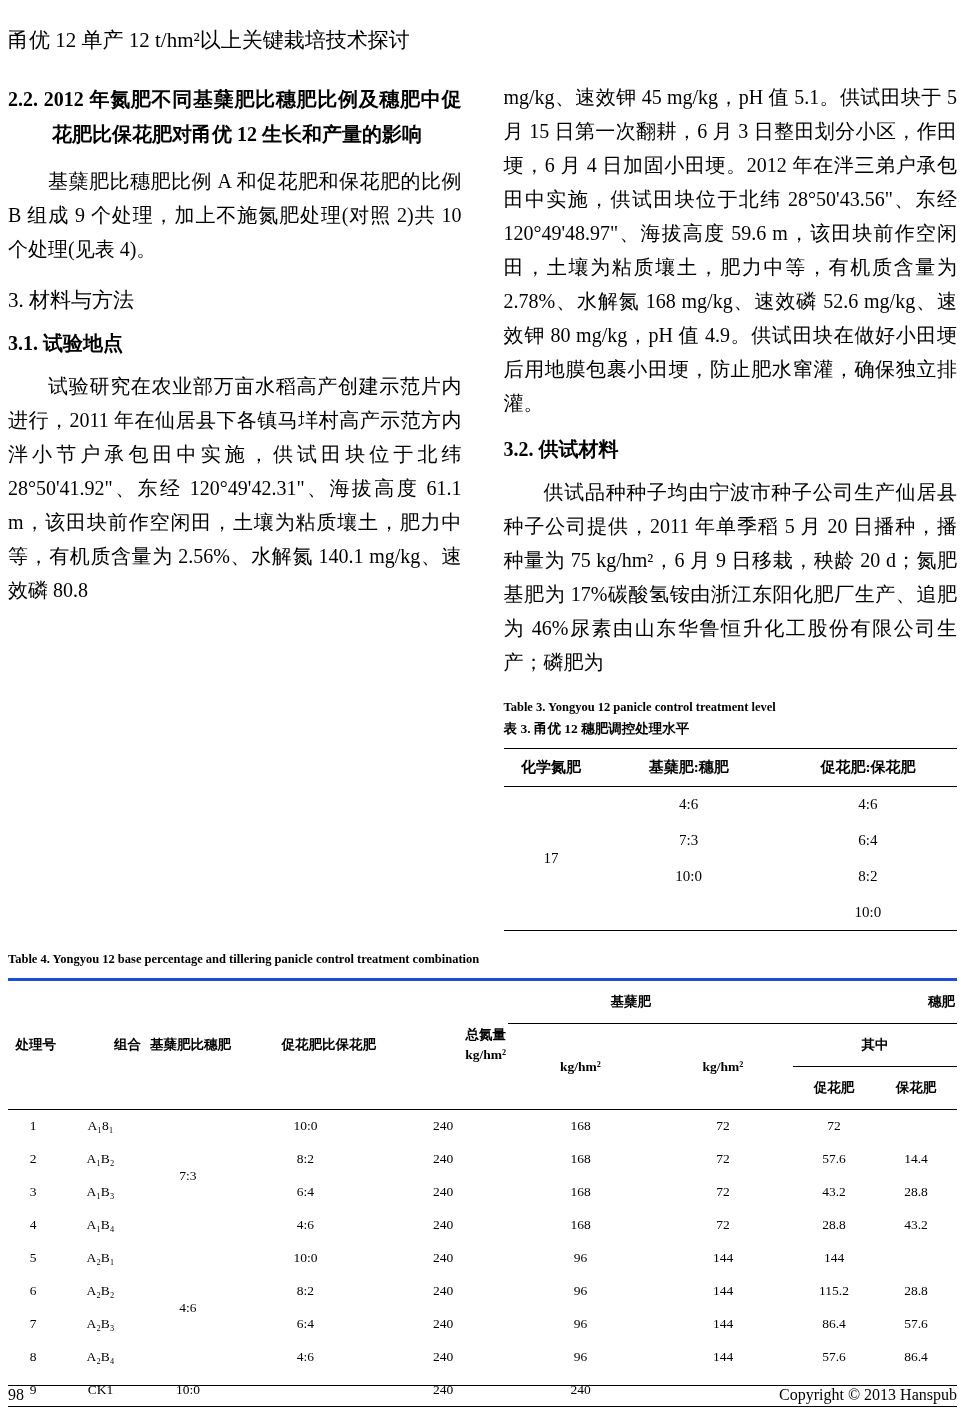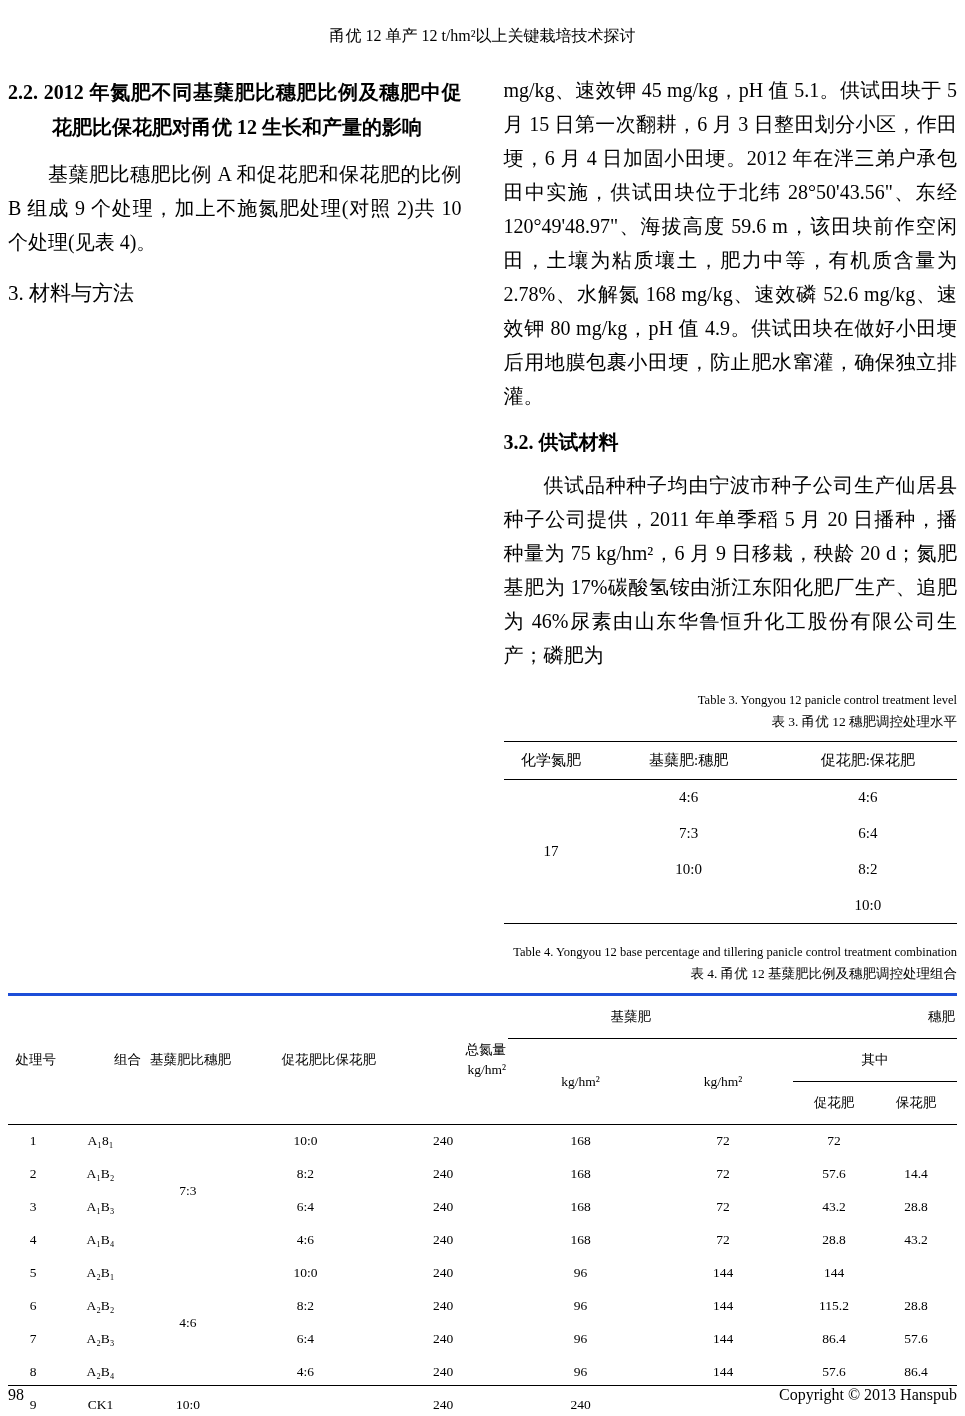--- a/index.html
+++ b/index.html
@@ -4,42 +4,42 @@
 <style>
   * { margin:0; padding:0; box-sizing:border-box; }
   html,body { background:#ffffff; }
   body {
     width:965px; height:1416px;
     font-family:"Liberation Serif","DejaVu Serif",serif;
     color:#000; position:relative; overflow:hidden;
   }
   .page { width:965px; height:1416px; padding:26px 8px 0 8px; position:relative; }
 
-  .page-header { text-align:center; font-size:16px; margin-bottom:26px; }
+  .page-header { text-align:left; font-size:21px; margin-bottom:26px; }
 
   .columns { display:flex; gap:42px; align-items:flex-start; }
   .col { flex:1; min-width:0; }
 
   .h-sub {
     font-size:20px; font-weight:bold; line-height:35px;
     padding-left:44px; text-indent:-44px; text-align:justify;
     margin:2px 0 12px 0;
   }
   .h-main { font-size:21px; font-weight:normal; margin:20px 0 14px 0; }
   .h-sub2 { font-size:20px; font-weight:bold; margin:16px 0 12px 0; }
 
   .body { font-size:20px; line-height:34px; text-align:justify; }
   .indent { text-indent:2em; }
 
-  .caption { text-align:right; font-weight:normal; margin:18px 0 8px 0; }
+  .caption { text-align:left; font-weight:bold; margin:18px 0 8px 0; }
   .caption-en { font-size:12.5px; line-height:21px; }
   .caption-zh { font-size:13.5px; line-height:22px; }
 
   table { border-collapse:collapse; width:100%; table-layout:fixed; }
-  th { font-weight:normal; }
+  th { font-weight:bold; }
   th,td { text-align:center; vertical-align:middle; }
 
   
   .t3 { font-size:15px; }
   .t3 thead th { border-top:1px solid #000; border-bottom:1px solid #000; padding:9px 0; }
   .t3 tbody td { height:36px; }
   .t3 tbody tr:last-child td, .t3 tbody td[rowspan] { border-bottom:1px solid #000; }
 
   
   .t4 { font-size:13.5px; margin-top:2px; }
@@ -63,20 +63,22 @@
   <div class="page-header">
     <span>甬优 12 单产 12 t/hm²以上关键栽培技术探讨</span>
   </div>
 
   <div class="columns">
 
     <div class="col">
       <h2 class="h-sub">2.2. 2012 年氮肥不同基蘖肥比穗肥比例及穗肥中促花肥比保花肥对甬优 12 生长和产量的影响</h2>
       <p class="body indent">基蘖肥比穗肥比例 A 和促花肥和保花肥的比例 B 组成 9 个处理，加上不施氮肥处理(对照 2)共 10 个处理(见表 4)。</p>
       <h1 class="h-main">3. 材料与方法</h1>
+      <h2 class="h-sub2">3.1. 试验地点</h2>
+      <p class="body indent">试验研究在农业部万亩水稻高产创建示范片内进行，2011 年在仙居县下各镇马垟村高产示范方内泮小节户承包田中实施，供试田块位于北纬 28°50'41.92"、东经 120°49'42.31"、海拔高度 61.1 m，该田块前作空闲田，土壤为粘质壤土，肥力中等，有机质含量为 2.56%、水解氮 140.1 mg/kg、速效磷 80.8</p>
     </div>
 
     <div class="col">
       <p class="body">mg/kg、速效钾 45 mg/kg，pH 值 5.1。供试田块于 5 月 15 日第一次翻耕，6 月 3 日整田划分小区，作田埂，6 月 4 日加固小田埂。2012 年在泮三弟户承包田中实施，供试田块位于北纬 28°50'43.56"、东经 120°49'48.97"、海拔高度 59.6 m，该田块前作空闲田，土壤为粘质壤土，肥力中等，有机质含量为 2.78%、水解氮 168 mg/kg、速效磷 52.6 mg/kg、速效钾 80 mg/kg，pH 值 4.9。供试田块在做好小田埂后用地膜包裹小田埂，防止肥水窜灌，确保独立排灌。</p>
       <h2 class="h-sub2">3.2. 供试材料</h2>
       <p class="body indent">供试品种种子均由宁波市种子公司生产仙居县种子公司提供，2011 年单季稻 5 月 20 日播种，播种量为 75 kg/hm²，6 月 9 日移栽，秧龄 20 d；氮肥基肥为 17%碳酸氢铵由浙江东阳化肥厂生产、追肥为 46%尿素由山东华鲁恒升化工股份有限公司生产；磷肥为</p>
 
       <div class="caption">
         <div class="caption-en">Table 3. Yongyou 12 panicle control treatment level</div>
         <div class="caption-zh">表 3.  甬优 12 穗肥调控处理水平</div>
@@ -114,21 +116,20 @@
             <td>10:0</td>
           </tr>
         </tbody>
       </table>
     </div>
 
   </div>
 
   <div class="caption">
     <div class="caption-en">Table 4. Yongyou 12 base percentage and tillering panicle control treatment combination</div>
-    <div class="caption-zh">表 4.  甬优 12 基蘖肥比例及穗肥调控处理组合</div>
   </div>
 
   <table class="t4">
     <colgroup>
       <col style="width:50px">
         <col style="width:85px">
         <col style="width:90px">
         <col style="width:145px">
         <col style="width:130px">
         <col style="width:145px">

